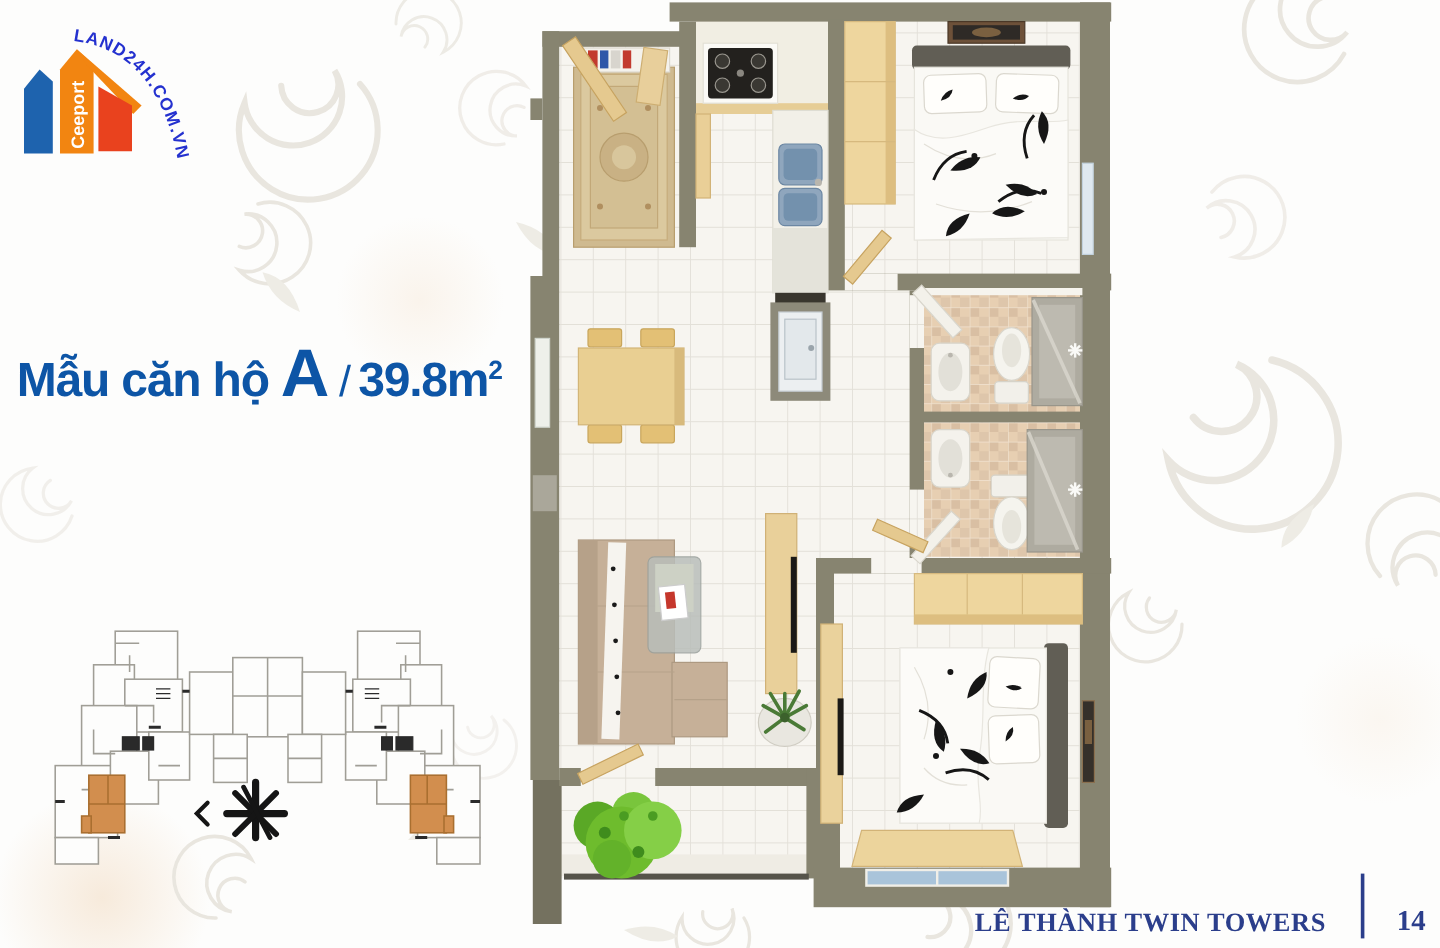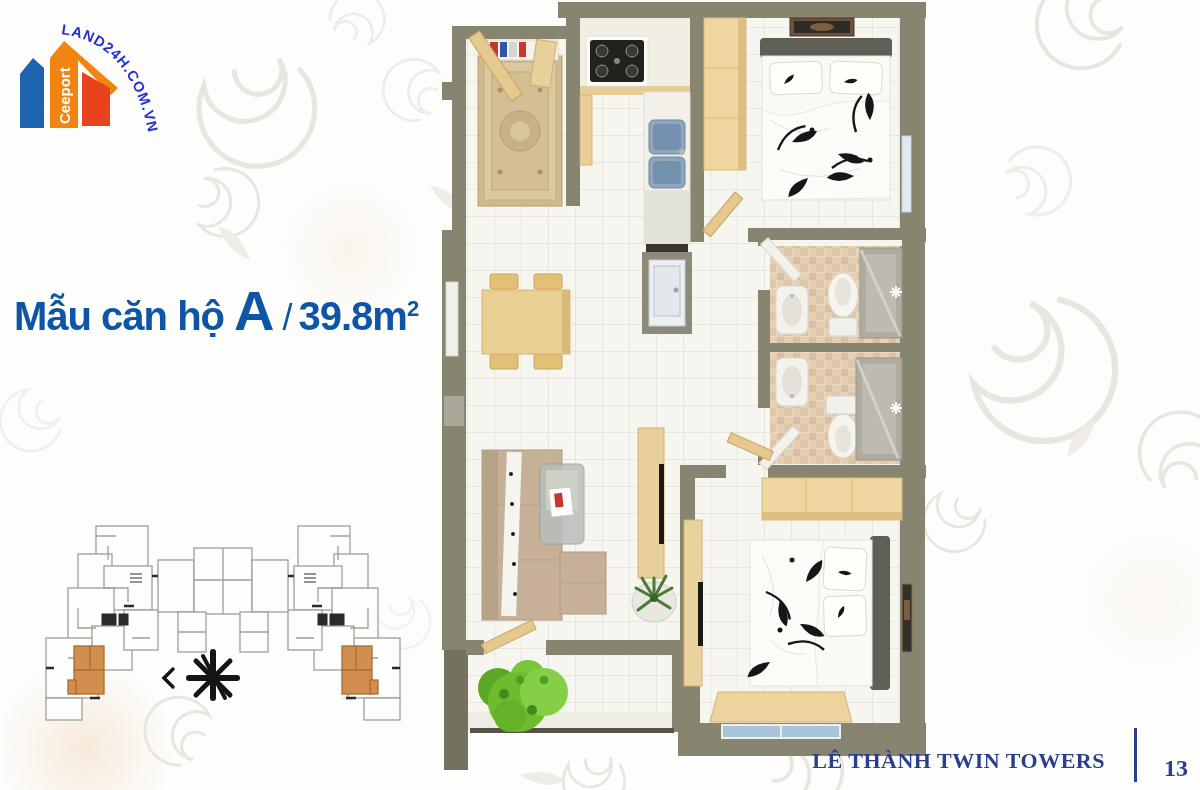--- a/index.html
+++ b/index.html
@@ -15,21 +15,21 @@
   }
   .title .prefix{font-size:40px;letter-spacing:-1px;}
   .title .unit{font-size:56px;margin-left:10px;}
   .title .sep{font-size:36px;font-weight:400;margin:0 6px 0 8px;}
   .title .area{font-size:40px;letter-spacing:-1px;}
   .title sup{font-size:22px;font-weight:bold;vertical-align:super;}
   .siteplan{position:absolute;left:38px;top:518px;z-index:4;}
   .floorplan{position:absolute;left:440px;top:0;z-index:6;}
   .footer{
     position:absolute;right:12px;top:728px;z-index:7;
-    display:flex;align-items:center;color:#2b3e8b;
+    display:flex;align-items:flex-end;color:#2b3e8b;
     font-family:"Liberation Serif",serif;font-weight:bold;gap:18px;
   }
   .footer .project{font-size:22px;letter-spacing:.5px;margin-top:12px;}
   .footer .divider{width:3px;height:54px;background:#2b3e8b;margin:0 9px 0 11px;}
   .footer .pagenum{font-size:24px;margin-top:26px;}
 </style>
 </head>
 <body>
 
 <svg class="bg-orn" width="1200" height="790" viewBox="0 0 1200 790">
@@ -440,14 +440,14 @@
       <circle cx="104" cy="680" r="4" fill="#4a9c22"></circle>
           <circle cx="80" cy="680" r="4" fill="#4a9c22"></circle>
     </g>
   </g>
 </svg>
 </div>
 
 <div class="footer">
   <span class="project">LÊ THÀNH TWIN TOWERS</span>
   <span class="divider"></span>
-  <span class="pagenum">13</span>
+  <span class="pagenum">14</span>
 </div>
 
 </body></html>

